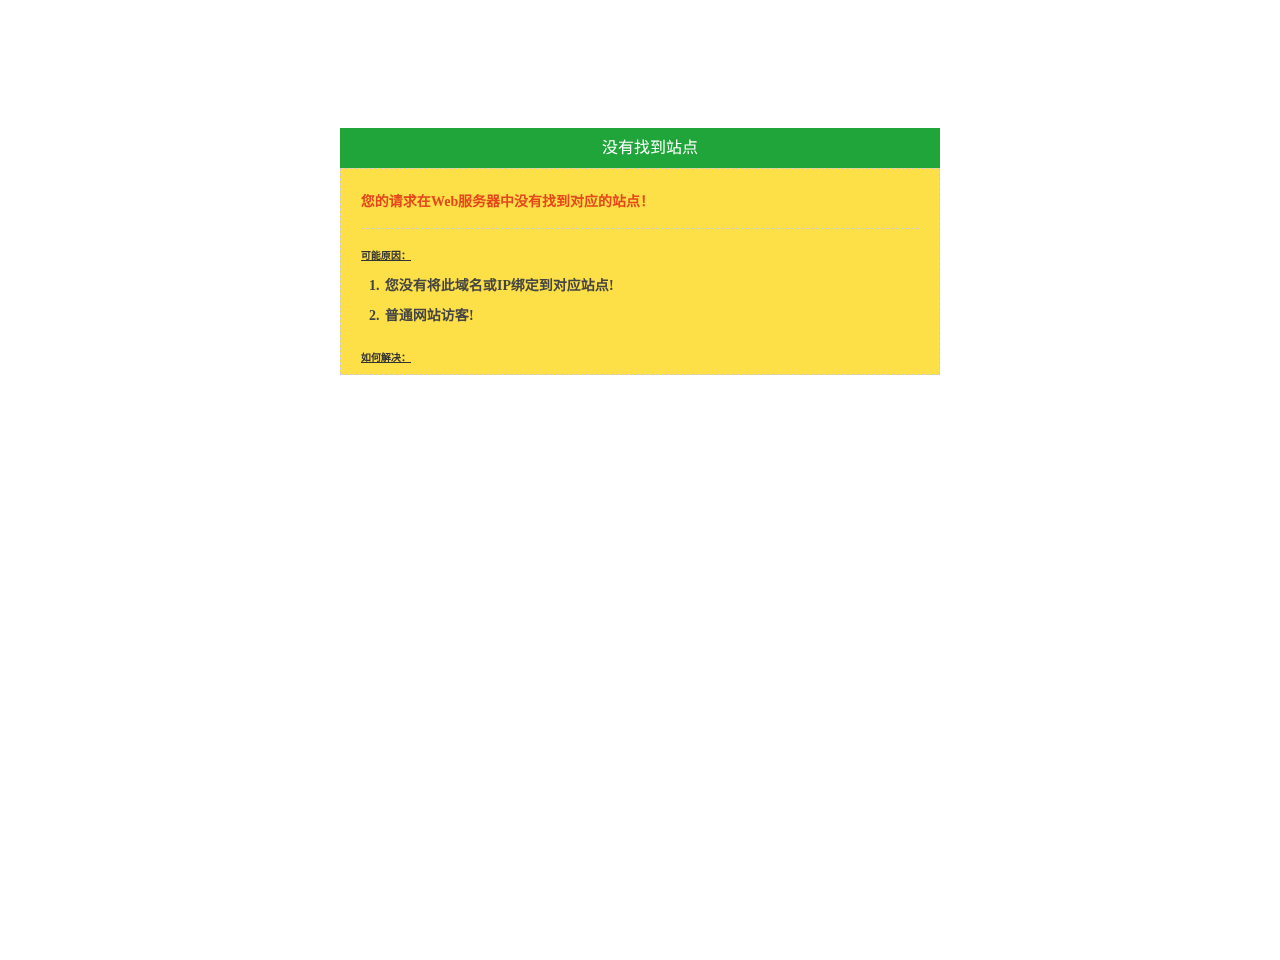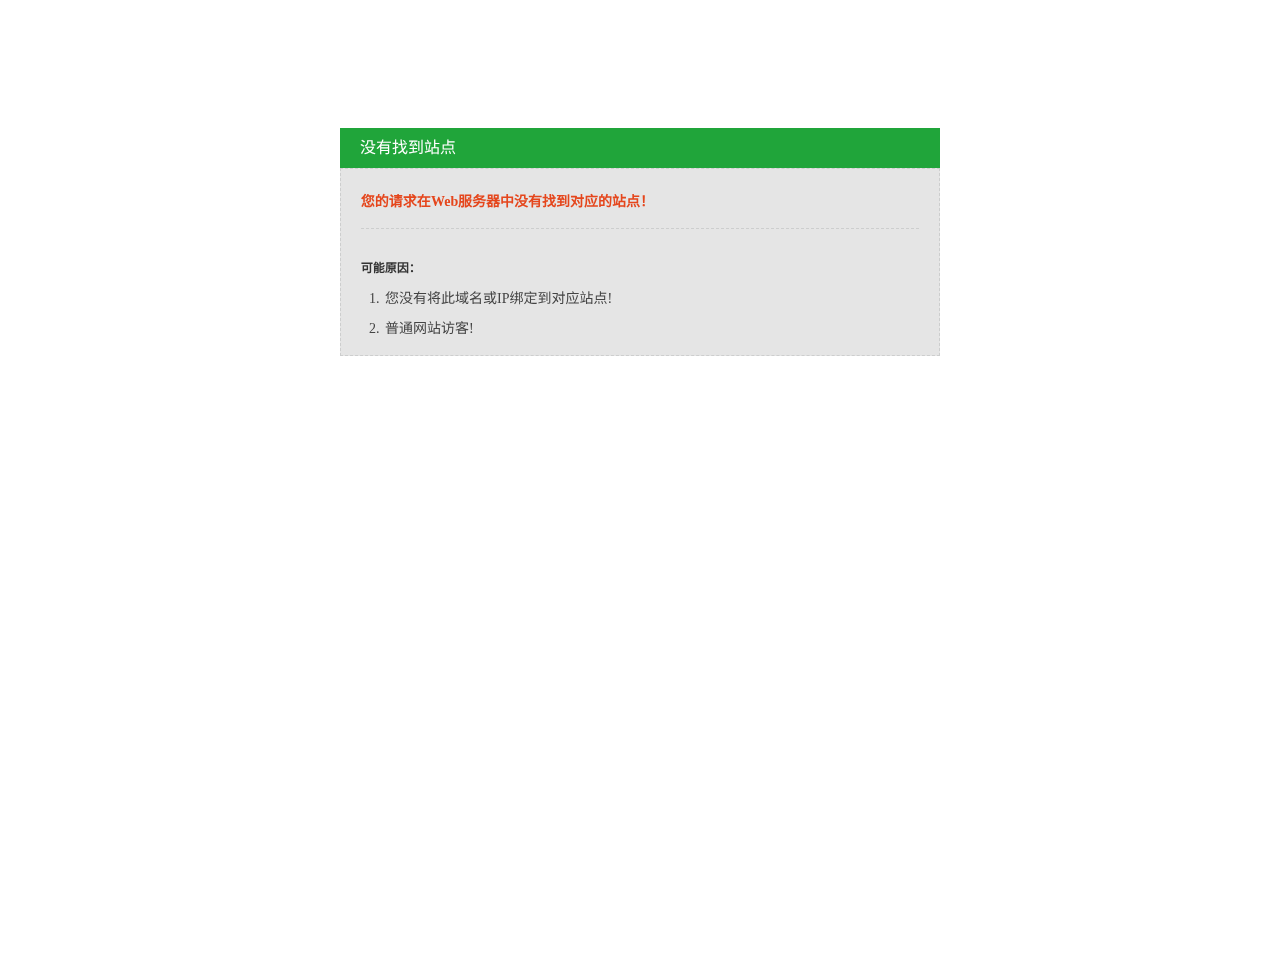--- a/index.html
+++ b/index.html
@@ -25,59 +25,62 @@
     top: 128px;
   }
   .header {
     width: 600px;
     height: 40px;
     line-height: 40px;
     background: #20a53a;
     color: #ffffff;
     font-size: 16px;
     padding-left: 20px;
+    text-align: center;
   }
   .main {
     width: 600px;
-    background: #e5e5e5;
+    background: #fde047;
     border: 1px dashed #cdcece;
     padding: 20px 20px 11px 20px;
     color: #444444;
     font-size: 14px;
   }
   .warning {
     margin: 0;
     color: #e5461c;
     font-weight: bold;
     font-size: 14px;
     line-height: 1;
     padding-top: 6px;
   }
   .divider {
     border: none;
     border-top: 1px dashed #cdcece;
     margin: 19px 0 0 0;
     height: 0;
   }
   .section-heading {
-    margin: 33px 0 0 0;
+    margin: 22px 0 0 0;
     font-weight: bold;
     color: #333333;
-    font-size: 12px;
+    font-size: 10px;
     line-height: 1;
+    text-decoration: underline;
   }
   ol.reason-list {
     margin: 10px 0 0 0;
     padding-left: 22px;
     line-height: 30px;
     color: #444444;
     font-size: 14px;
   }
   ol.reason-list li {
     padding-left: 2px;
+    font-weight: bold;
   }
 </style>
 </head>
 <body>
 
 <div class="viewport">
   <div class="container">
 
     <div class="header">
       <span>没有找到站点</span>
@@ -89,17 +92,18 @@
 
       <hr class="divider">
 
       <p class="section-heading">可能原因：</p>
 
       <ol class="reason-list">
         <li>您没有将此域名或IP绑定到对应站点!</li>
         <li>普通网站访客!</li>
       </ol>
 
+      <p class="section-heading">如何解决：</p>
 
 
     </div>
   </div>
 </div>
 
 </body></html>

